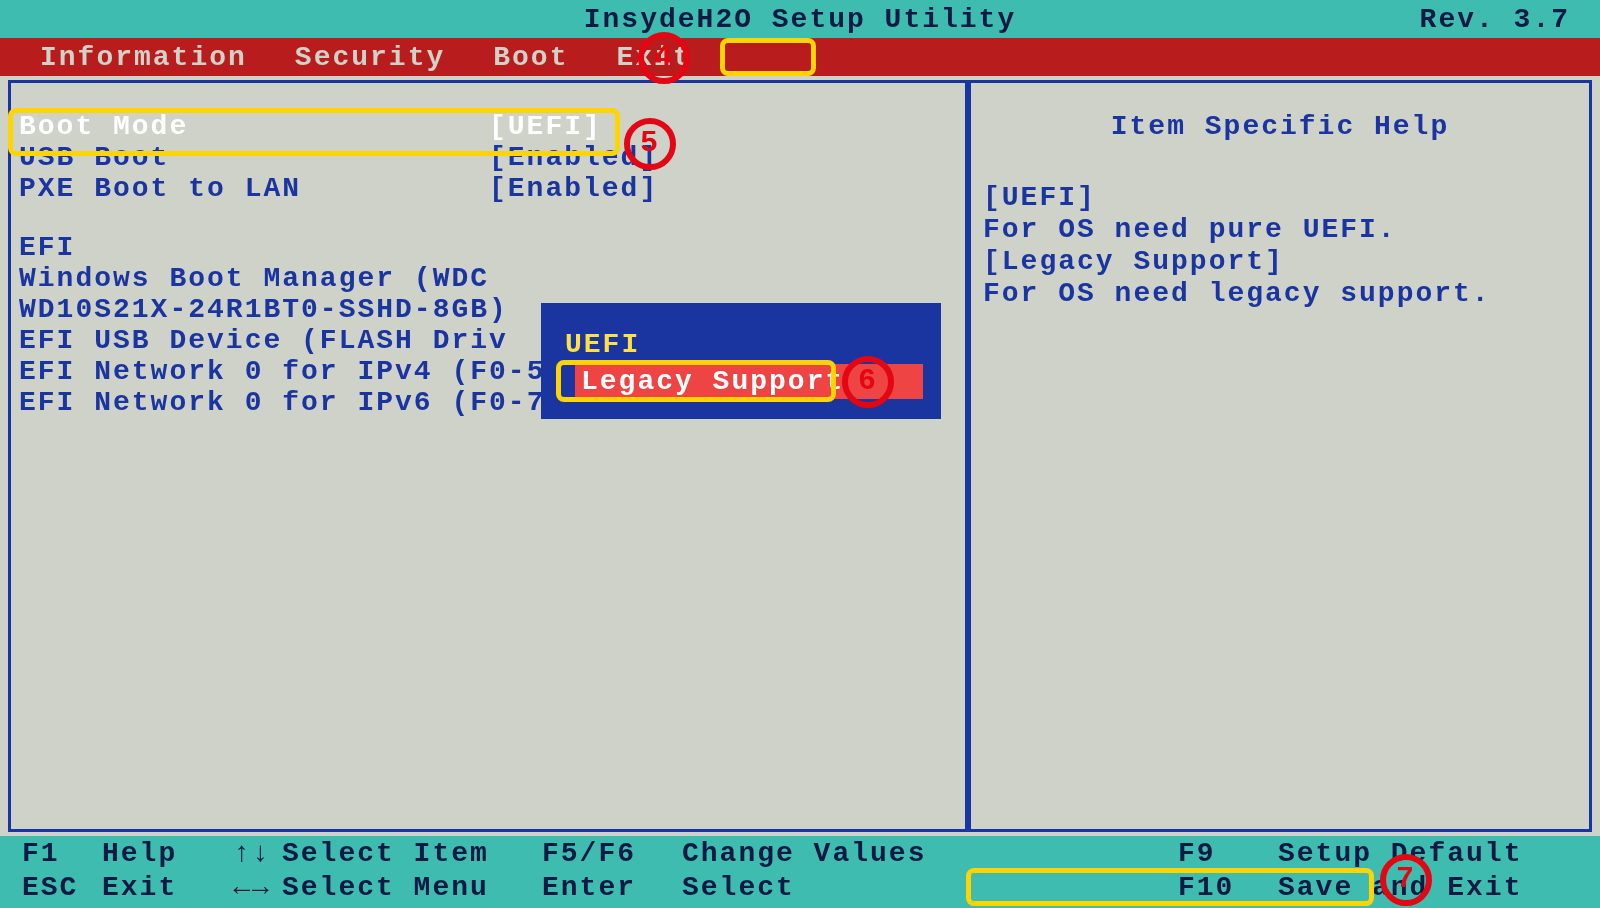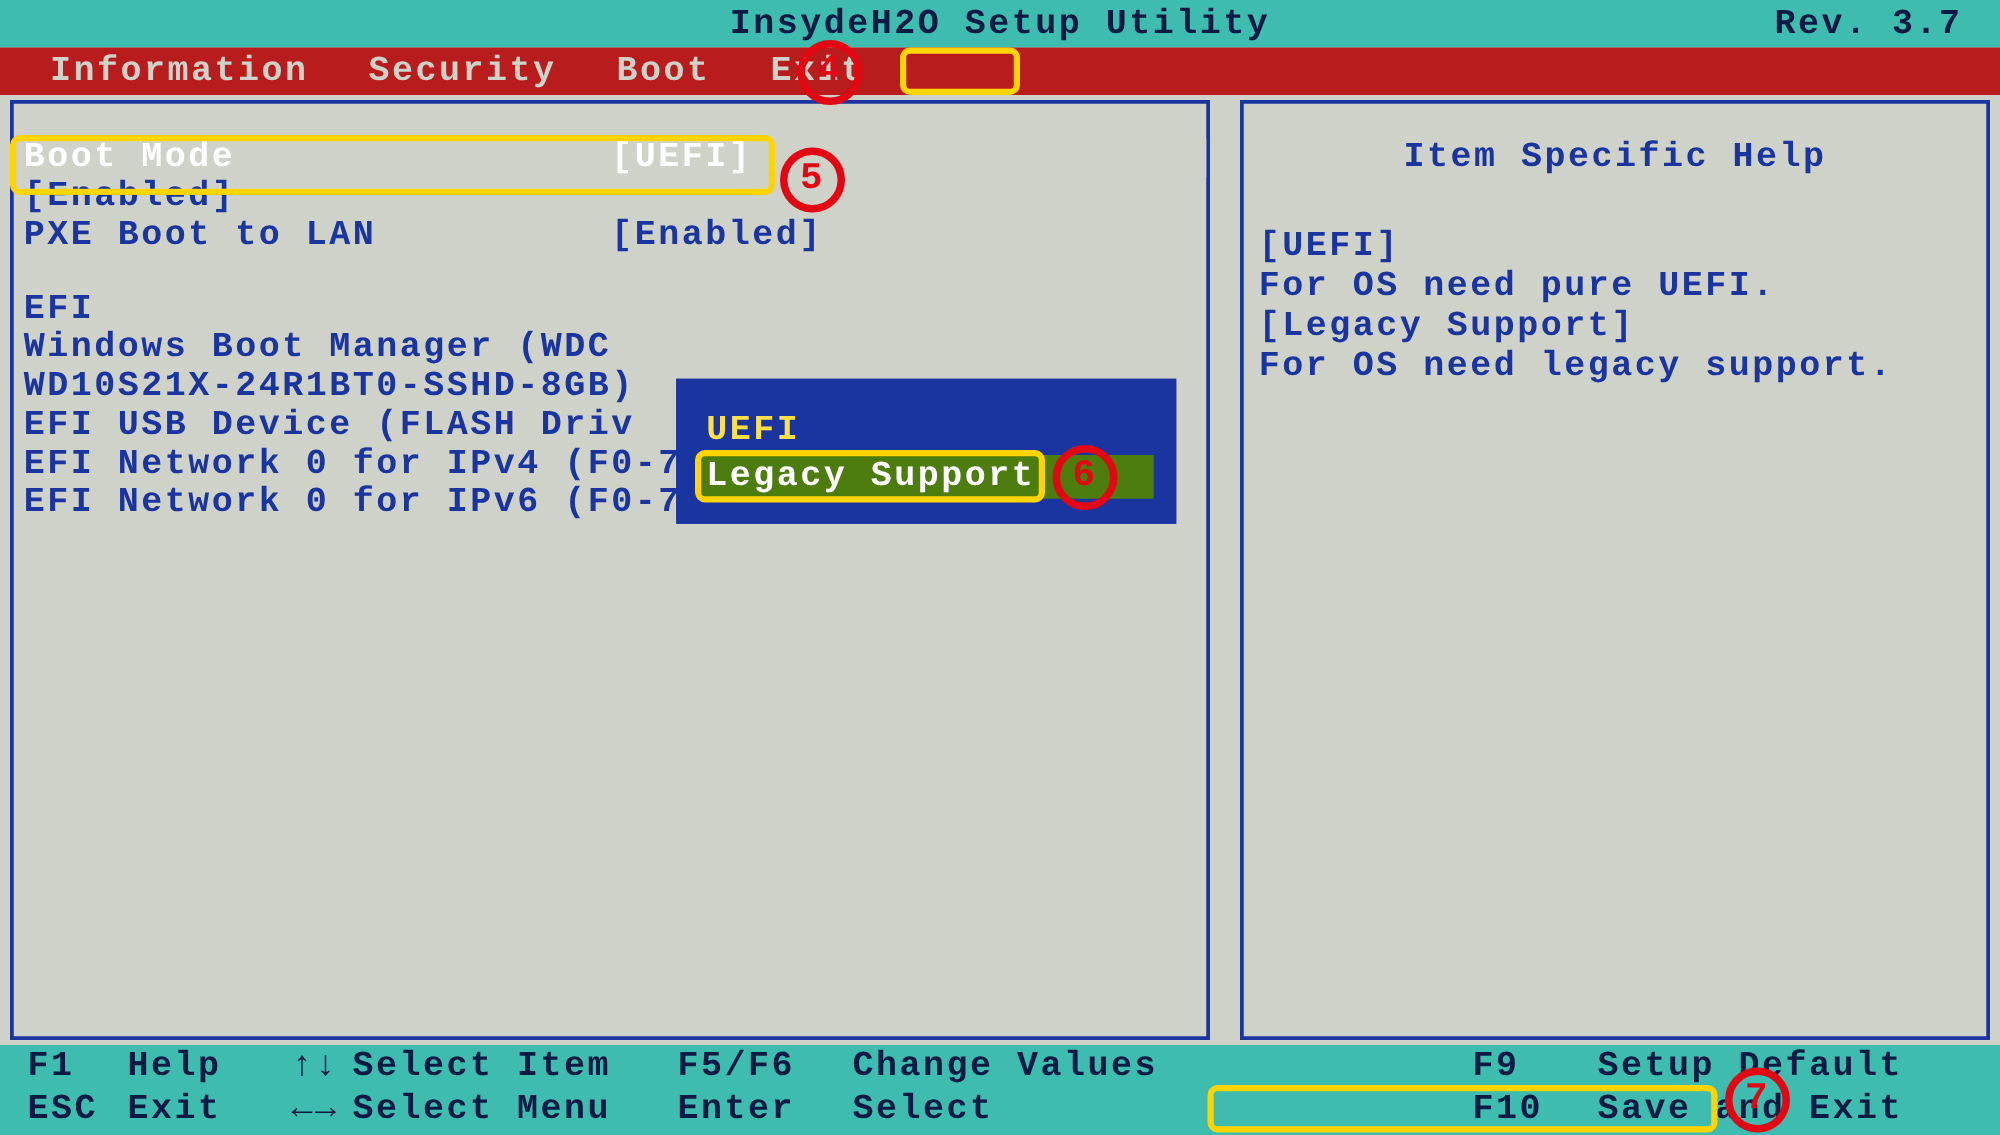--- a/index.html
+++ b/index.html
@@ -55,21 +55,21 @@
   .menubar .menu-item { white-space: nowrap; }
 
   
   .main {
     position: absolute;
     top: 80px;
     left: 8px;
     right: 8px;
     bottom: 76px;
     display: flex;
-    gap: 24px;
+    gap: 0;
   }
   .panel {
     background: #cfd2c8;
     border: 3px solid #1a34a0;
   }
   .left-panel { flex: 0 0 960px; position: relative; }
   .right-panel { flex: 1; }
 
   .left-content { padding: 28px 0 0 0; }
   .row {
@@ -96,21 +96,21 @@
   .popup {
     position: absolute;
     left: 530px;
     top: 220px;
     width: 400px;
     background: #1a34a0;
     border: 4px solid #1a34a0;
     padding: 18px 14px 14px 14px;
   }
   .popup-option { color: #fde047; padding: 2px 6px; margin: 2px 0; }
-  .popup-option.highlight { background: #4d7c0f; color: #fff; }
+  .popup-option.highlight { background: #ef4444; color: #fff; margin-left: 16px; }
 
   
   .footer {
     position: absolute;
     bottom: 0;
     left: 0;
     right: 0;
     height: 72px;
     background: #3fbcb0;
     color: #0d1a44;
@@ -171,41 +171,42 @@
   </div>
 
   <div class="main">
     <div class="panel left-panel">
       <div class="left-content">
         <div class="row selected">
           <span class="label">Boot Mode</span>
           <span class="value">[UEFI]</span>
         </div>
         <div class="row">
+          <span class="label">USB Boot</span>
           <span class="value">[Enabled]</span>
         </div>
         <div class="row">
           <span class="label">PXE Boot to LAN</span>
           <span class="value">[Enabled]</span>
         </div>
         <div class="section-gap"></div>
         <div class="row">
           <span class="label">EFI</span>
         </div>
         <div class="row">
             <span>Windows Boot Manager (WDC</span>
           </div>
         <div class="row">
             <span>WD10S21X-24R1BT0-SSHD-8GB)</span>
           </div>
         <div class="row">
             <span>EFI USB Device (FLASH   Driv</span>
           </div>
         <div class="row">
-            <span>EFI Network 0 for IPv4 (F0-7</span>
+            <span>EFI Network 0 for IPv4 (F0-5</span>
           </div>
         <div class="row">
             <span>EFI Network 0 for IPv6 (F0-76-1C-62-6A-38)</span>
           </div>
       </div>
 
       <div class="popup">
         <div class="popup-option">UEFI</div>
         <div class="popup-option highlight">Legacy Support</div>
       </div>

